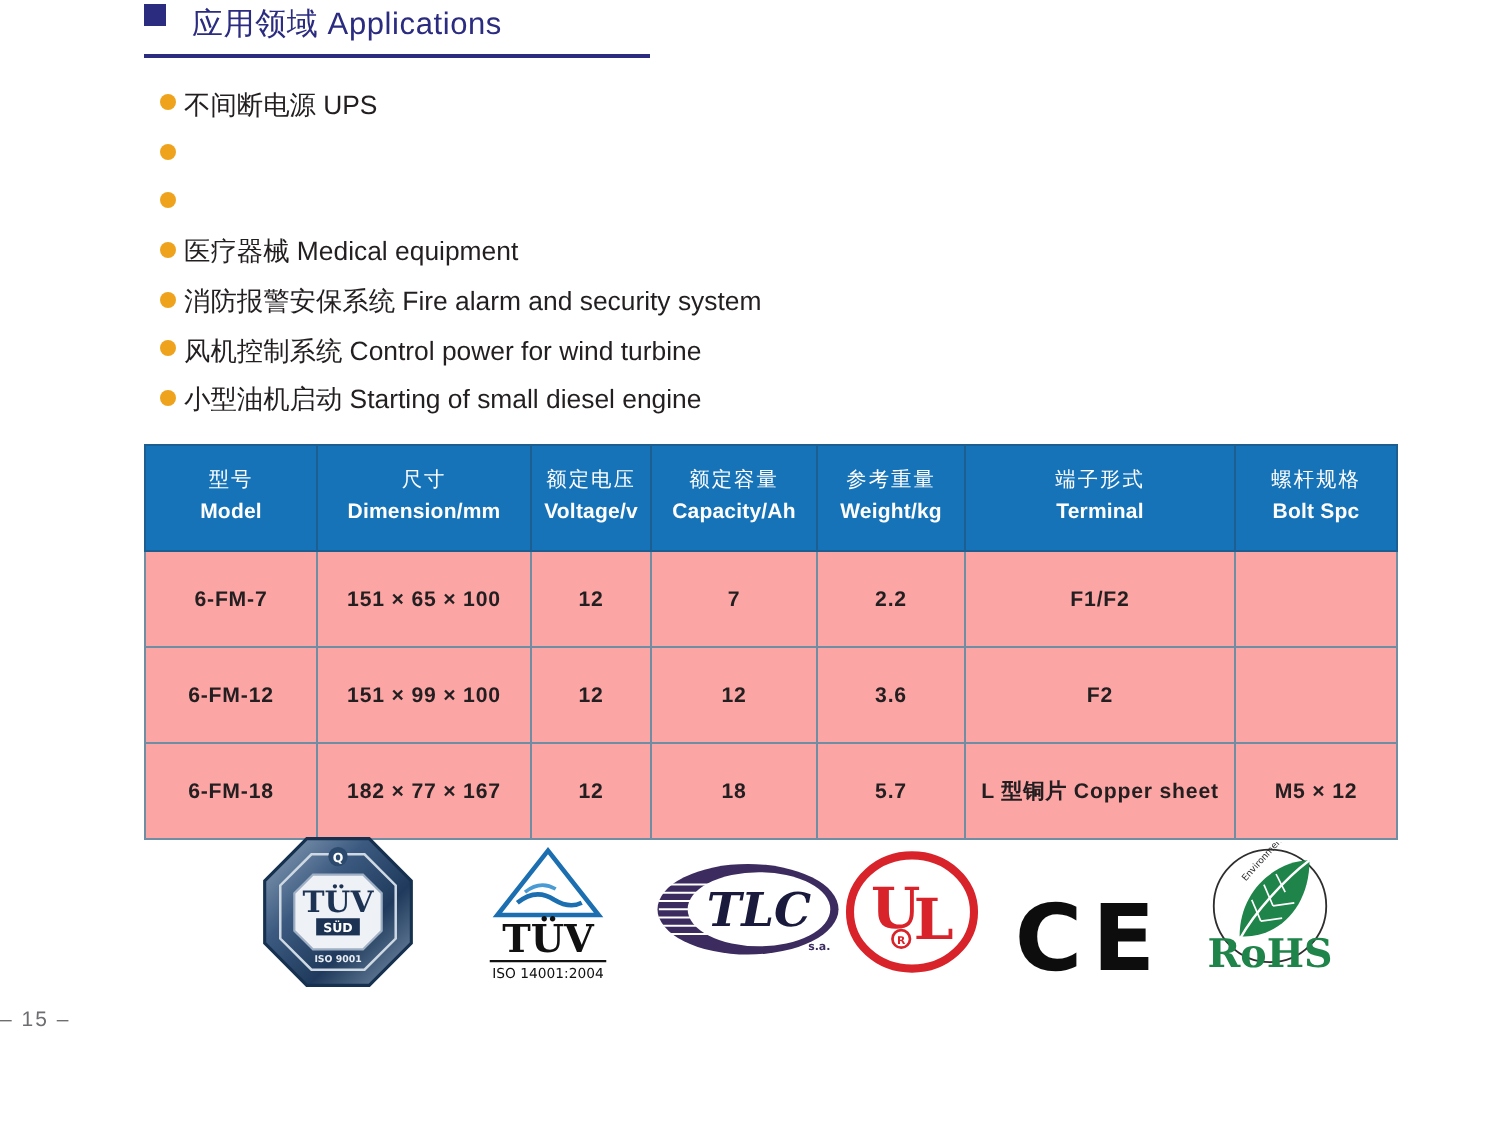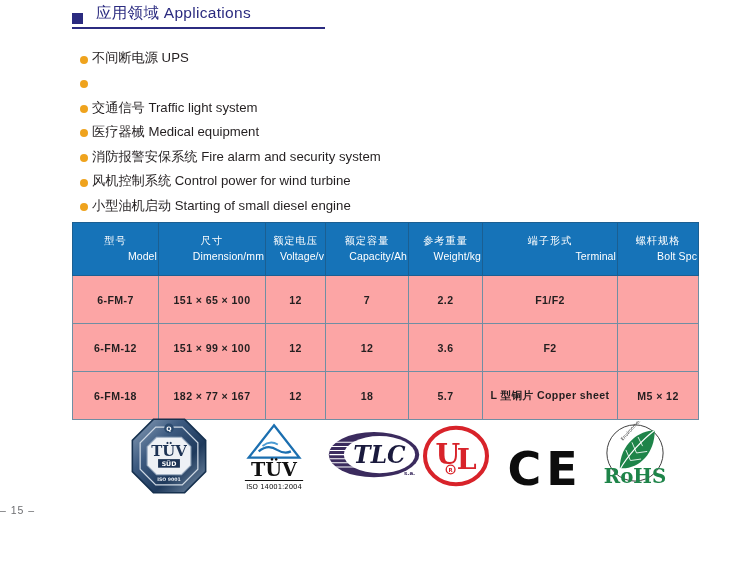--- a/index.html
+++ b/index.html
@@ -18,21 +18,21 @@
 
   
   .section-head {
     position: absolute;
     left: 72px;
     top: 2px;
     width: 300px;
   }
   .head-row {
     display: flex;
-    align-items: flex-end;
+    align-items: flex-start;
     height: 22px;
   }
   .head-square {
     width: 11px;
     height: 11px;
     background: #2b2b80;
     margin-right: 13px;
     flex: 0 0 auto;
   }
   .head-title {
@@ -51,21 +51,21 @@
 
   
   .app-list {
     position: absolute;
     left: 80px;
     top: 40px;
     width: 560px;
   }
   .app-item {
     display: flex;
-    align-items: flex-end;
+    align-items: center;
     height: 24.6px;
     font-size: 13.2px;
     color: #231f20;
     white-space: nowrap;
   }
   .app-dot {
     width: 8px;
     height: 8px;
     border-radius: 50%;
     background: #efa31d;
@@ -95,21 +95,21 @@
   .spec-table thead th {
     background: #1673b8;
     color: #ffffff;
     height: 48px;
     padding: 2px 1px;
     font-weight: 400;
     line-height: 1.45;
     border-color: #1b5f92;
   }
   .th-cn { display: block; font-size: 10.2px; letter-spacing: 1px; }
-  .th-en { display: block; font-size: 10.5px; font-weight: normal; letter-spacing: 0.1px; text-align: right; }
+  .th-en { display: block; font-size: 10.5px; font-weight: bold; letter-spacing: 0.1px; }
   .spec-table tbody td {
     background: #fca5a5;
     height: 45px;
     font-size: 10.6px;
     font-weight: bold;
     letter-spacing: 0.4px;
   }
   .cell-model { letter-spacing: 0.9px; }
   .cell-term-mix { font-weight: bold; letter-spacing: 0.2px; }
 
@@ -174,21 +174,20 @@
     <span class="app-dot"></span>
     <span class="app-label">不间断电源 UPS</span>
   </div>
 
   <div class="app-item">
     <span class="app-dot"></span>
   </div>
 
   <div class="app-item">
     <span class="app-dot"></span>
-    <span class="app-label">交通信号 Traffic light system</span>
   </div>
 
   <div class="app-item">
     <span class="app-dot"></span>
     <span class="app-label">医疗器械 Medical equipment</span>
   </div>
 
   <div class="app-item">
     <span class="app-dot"></span>
     <span class="app-label">消防报警安保系统 Fire alarm and security system</span>

